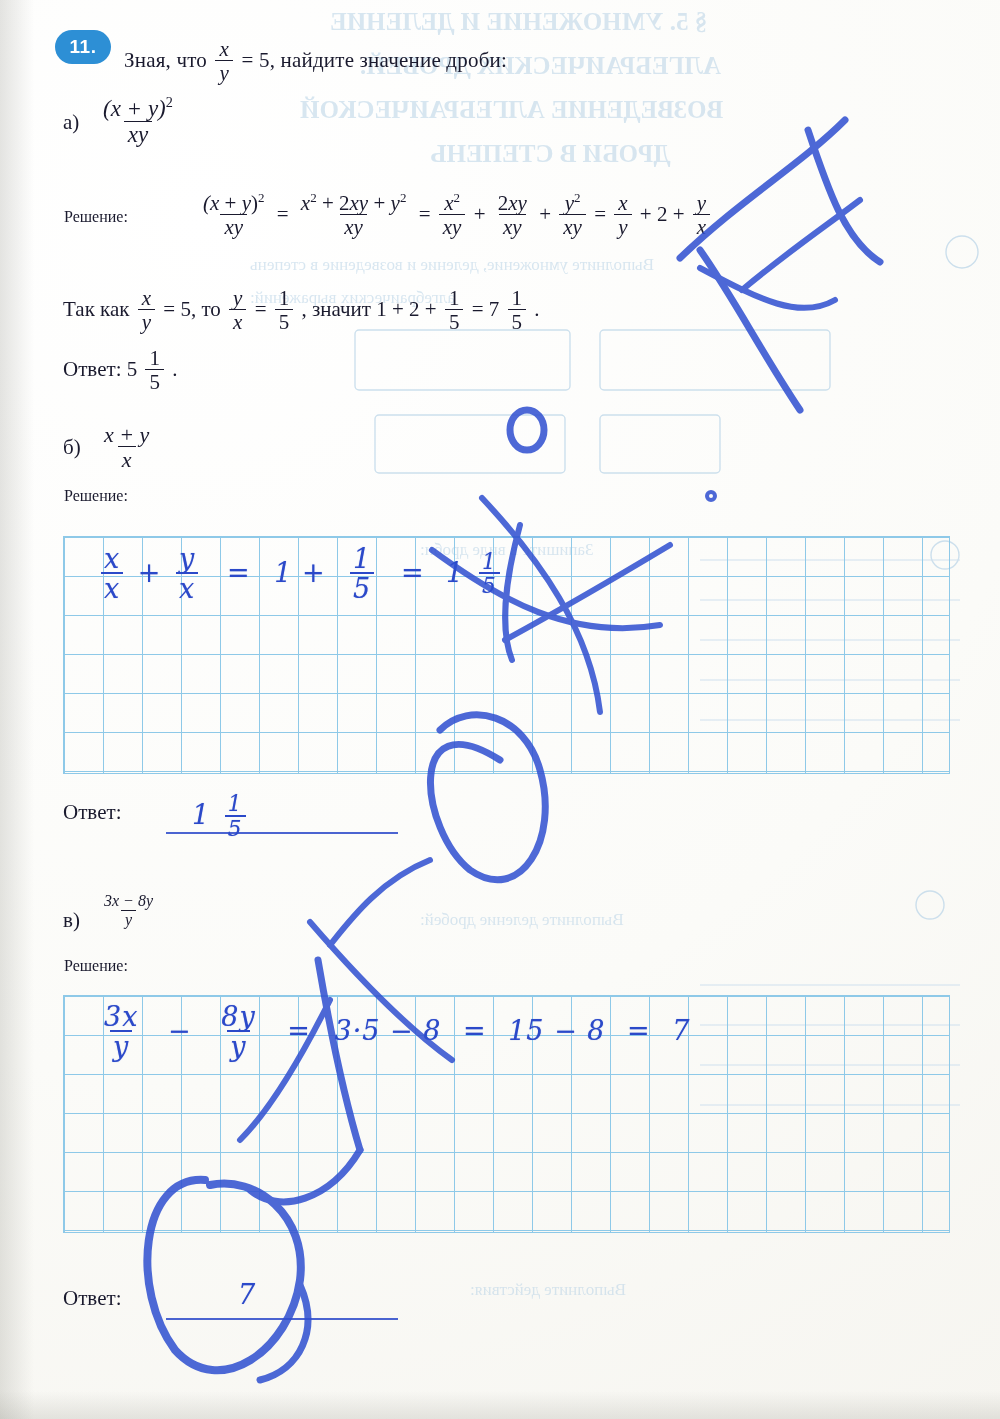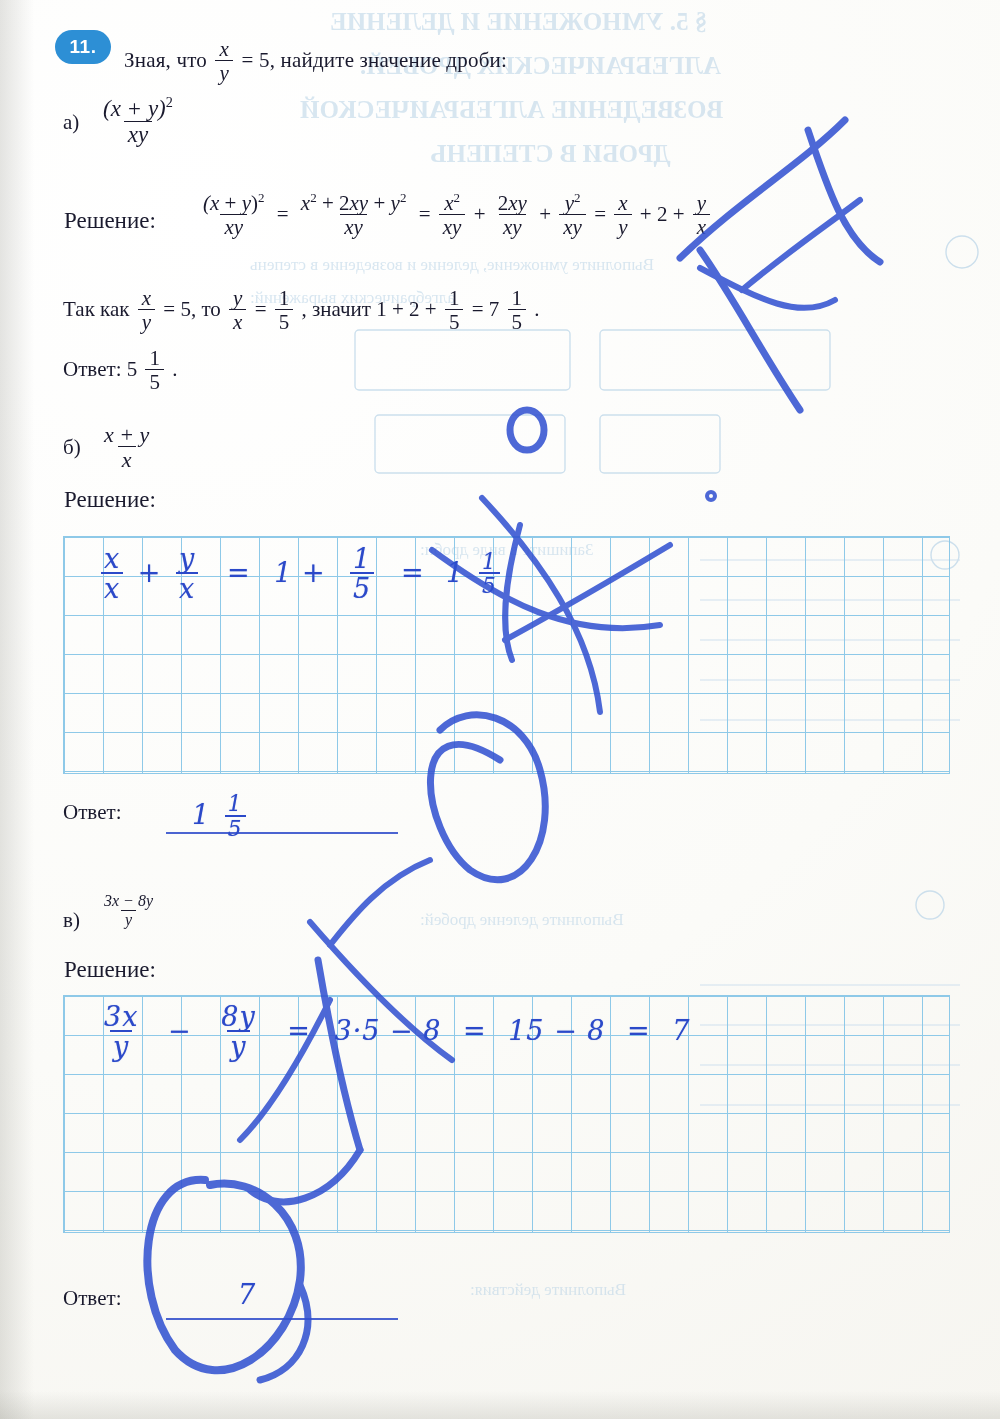--- a/index.html
+++ b/index.html
@@ -53,21 +53,21 @@
     display:flex;align-items:center;justify-content:center;
     letter-spacing:.5px;
   }
   .task-text{
     position:absolute;left:124px;top:39px;
     font-size:21px;
     letter-spacing:.2px;
   }
 
   .lbl{position:absolute;font-size:21px;}
-  .sol-label{position:absolute;font-size:23px;}
+  .sol-label{position:absolute;font-size:16px;}
 
   
   .frac{
     display:inline-flex;flex-direction:column;align-items:center;
     vertical-align:middle;margin:0 3px;position:relative;top:-1px;
   }
   .frac .num{padding:0 4px;line-height:1.05;}
   .frac .den{padding:0 4px;line-height:1.15;border-top:1.3px solid #1a1a2e;}
   .it{font-style:italic;}
   .sup{font-size:.62em;vertical-align:super;}

